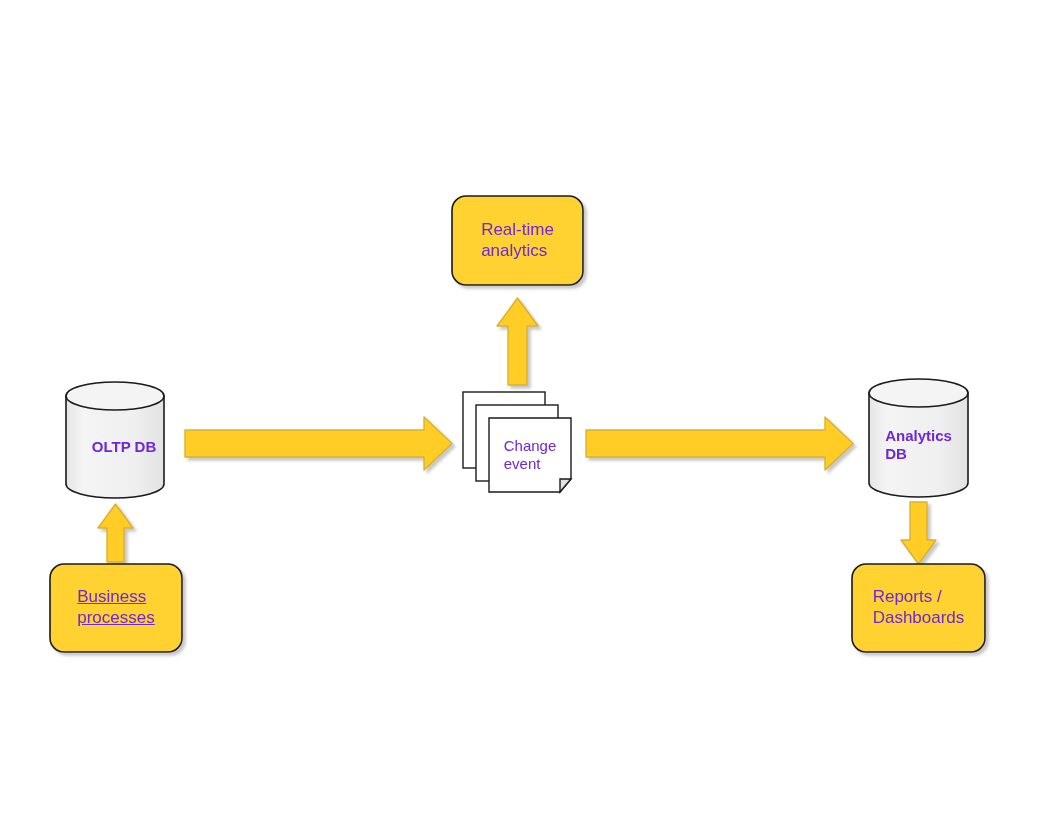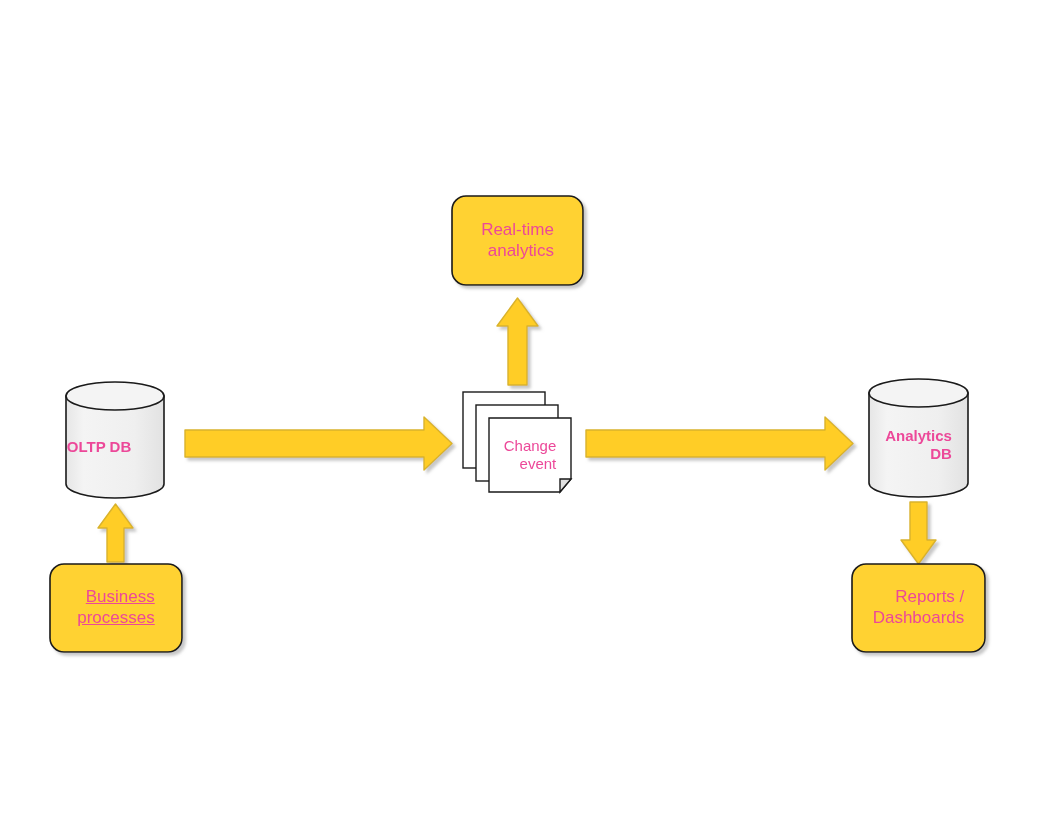--- a/index.html
+++ b/index.html
@@ -21,22 +21,22 @@
     width: 1056px;
     height: 816px;
   }
   #diagram-svg {
     position: absolute;
     left: 0;
     top: 0;
   }
   .node-label {
     position: absolute;
-    text-align: right;
-    color: #ec4899;
+    text-align: left;
+    color: #6d28d9;
     line-height: 1.22;
     white-space: pre-line;
     pointer-events: none;
   }
   .lbl-box {
     font-size: 17px;
     font-weight: normal;
   }
   .lbl-cyl {
     font-size: 15px;
@@ -123,21 +123,21 @@
 
       <path d="M 489,418 L 571,418 L 571,479 L 560,492 L 489,492 Z" fill="#FFFFFF" stroke="#1A1A1A" stroke-width="1.4" stroke-linejoin="miter"></path>
       <path d="M 571,479 L 560,479 L 560,492 Z" fill="#E0E0E0" stroke="#1A1A1A" stroke-width="1.4" stroke-linejoin="miter"></path>
     </g>
 
   </svg>
 
   <div class="node-label lbl-wrap lbl-box" style="left:452px; top:196px; width:131px; height:89px;">Real-time
 analytics</div>
 
-  <div class="node-label lbl-wrap lbl-cyl" style="left:50px; top:396px; width:98px; height:102px;">OLTP DB</div>
+  <div class="node-label lbl-wrap lbl-cyl" style="left:75px; top:396px; width:98px; height:102px;">OLTP DB</div>
 
   <div class="node-label lbl-wrap lbl-doc" style="left:489px; top:418px; width:82px; height:74px;">Change
 event</div>
 
   <div class="node-label lbl-wrap lbl-cyl" style="left:869px; top:393px; width:99px; height:104px;">Analytics
 DB</div>
 
   <div class="node-label lbl-wrap lbl-box" style="left:50px; top:564px; width:132px; height:88px;text-decoration:underline;">Business
 processes</div>
 

